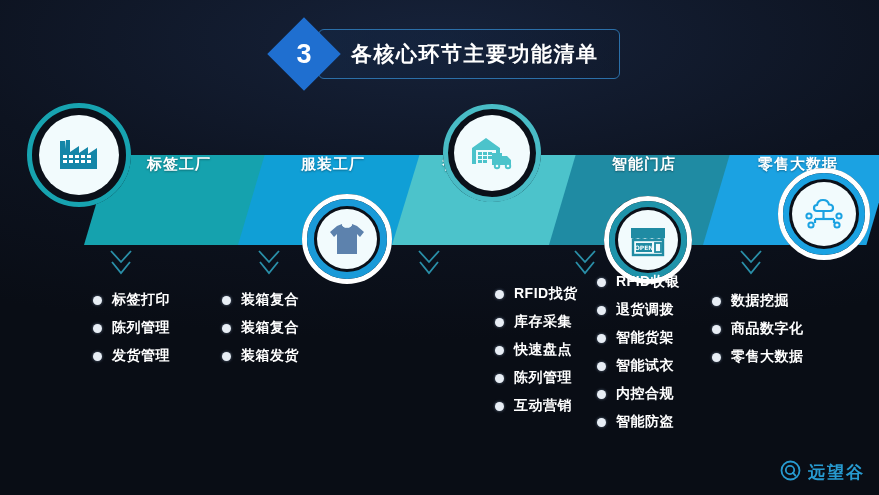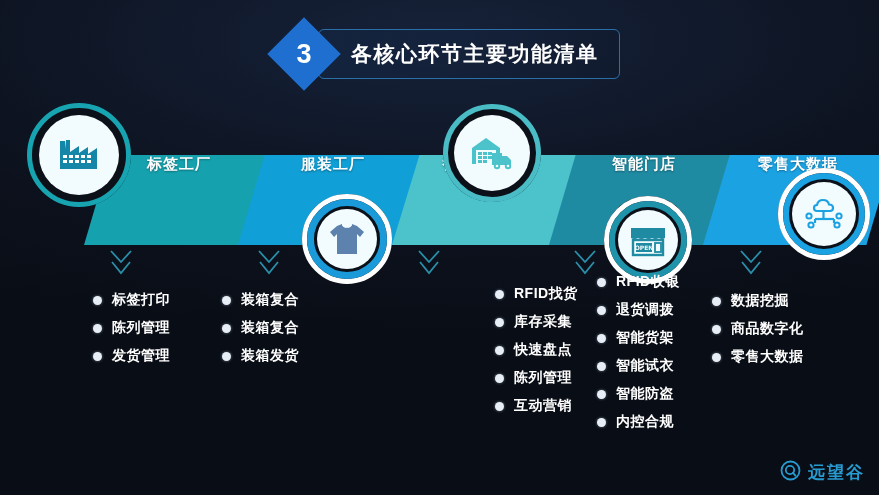--- a/index.html
+++ b/index.html
@@ -394,25 +394,25 @@
     <div class="bullet-row">
       <span class="dot"></span>
       <span class="bullet-text">智能货架</span>
     </div>
     <div class="bullet-row">
       <span class="dot"></span>
       <span class="bullet-text">智能试衣</span>
     </div>
     <div class="bullet-row">
       <span class="dot"></span>
+      <span class="bullet-text">内控合规</span>
+    </div>
+    <div class="bullet-row">
+      <span class="dot"></span>
       <span class="bullet-text">智能防盗</span>
-    </div>
-    <div class="bullet-row">
-      <span class="dot"></span>
-      <span class="bullet-text">内控合规</span>
     </div>
   </div>
 
   <div class="col" style="left:712px; top:287px;">
     <div class="bullet-row">
       <span class="dot"></span>
       <span class="bullet-text">数据挖掘</span>
     </div>
     <div class="bullet-row">
       <span class="dot"></span>

